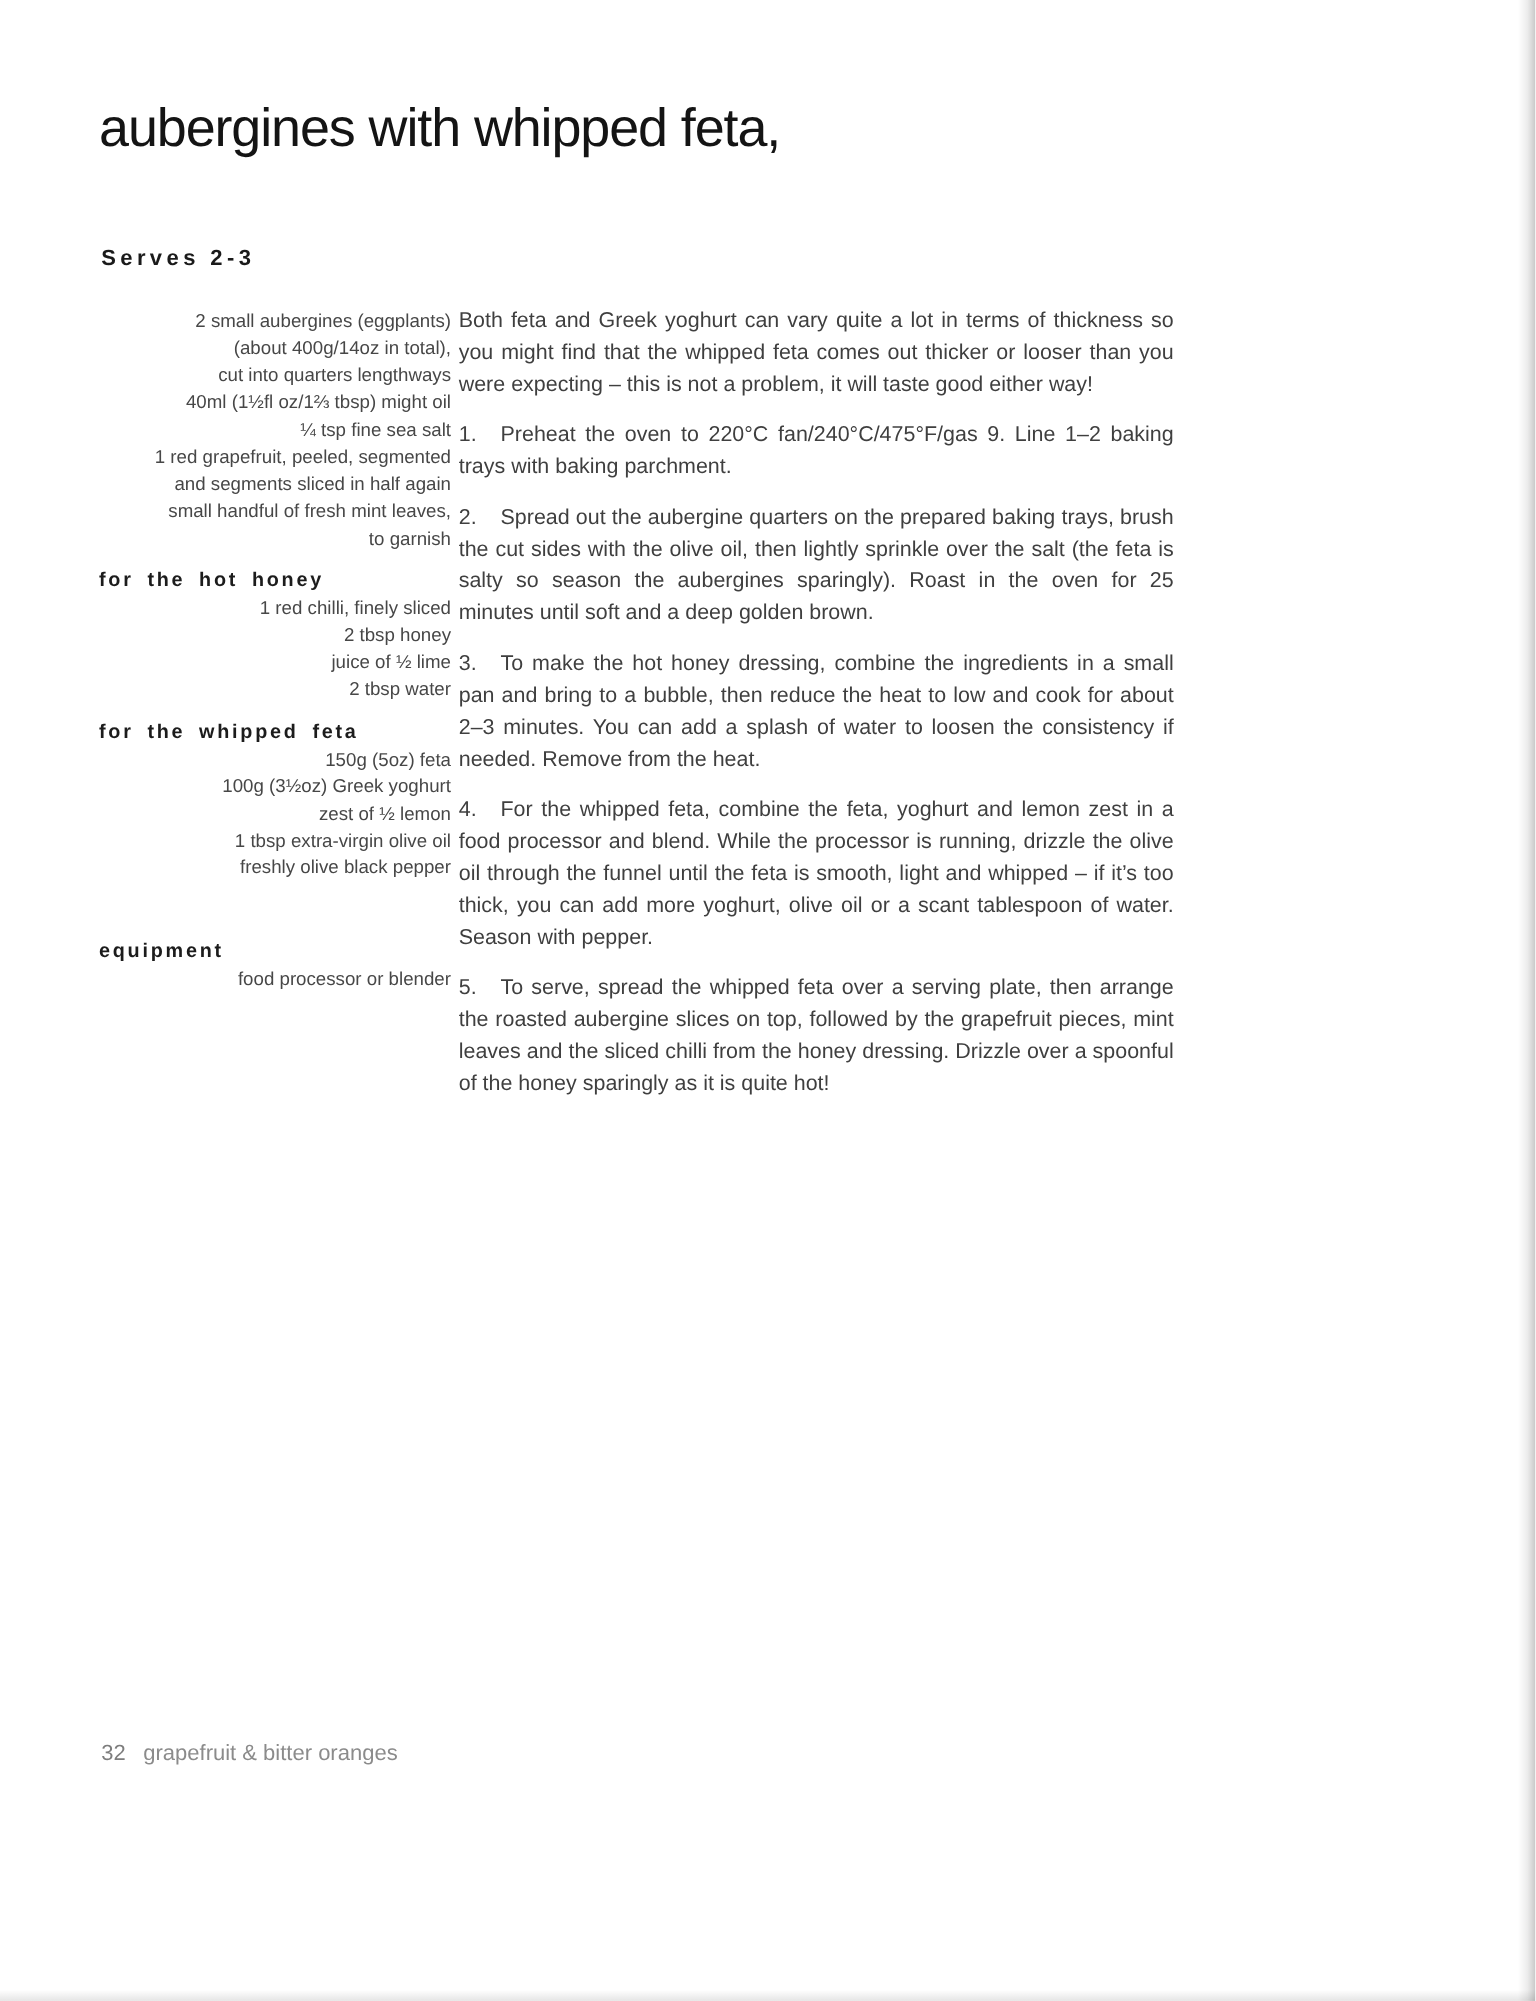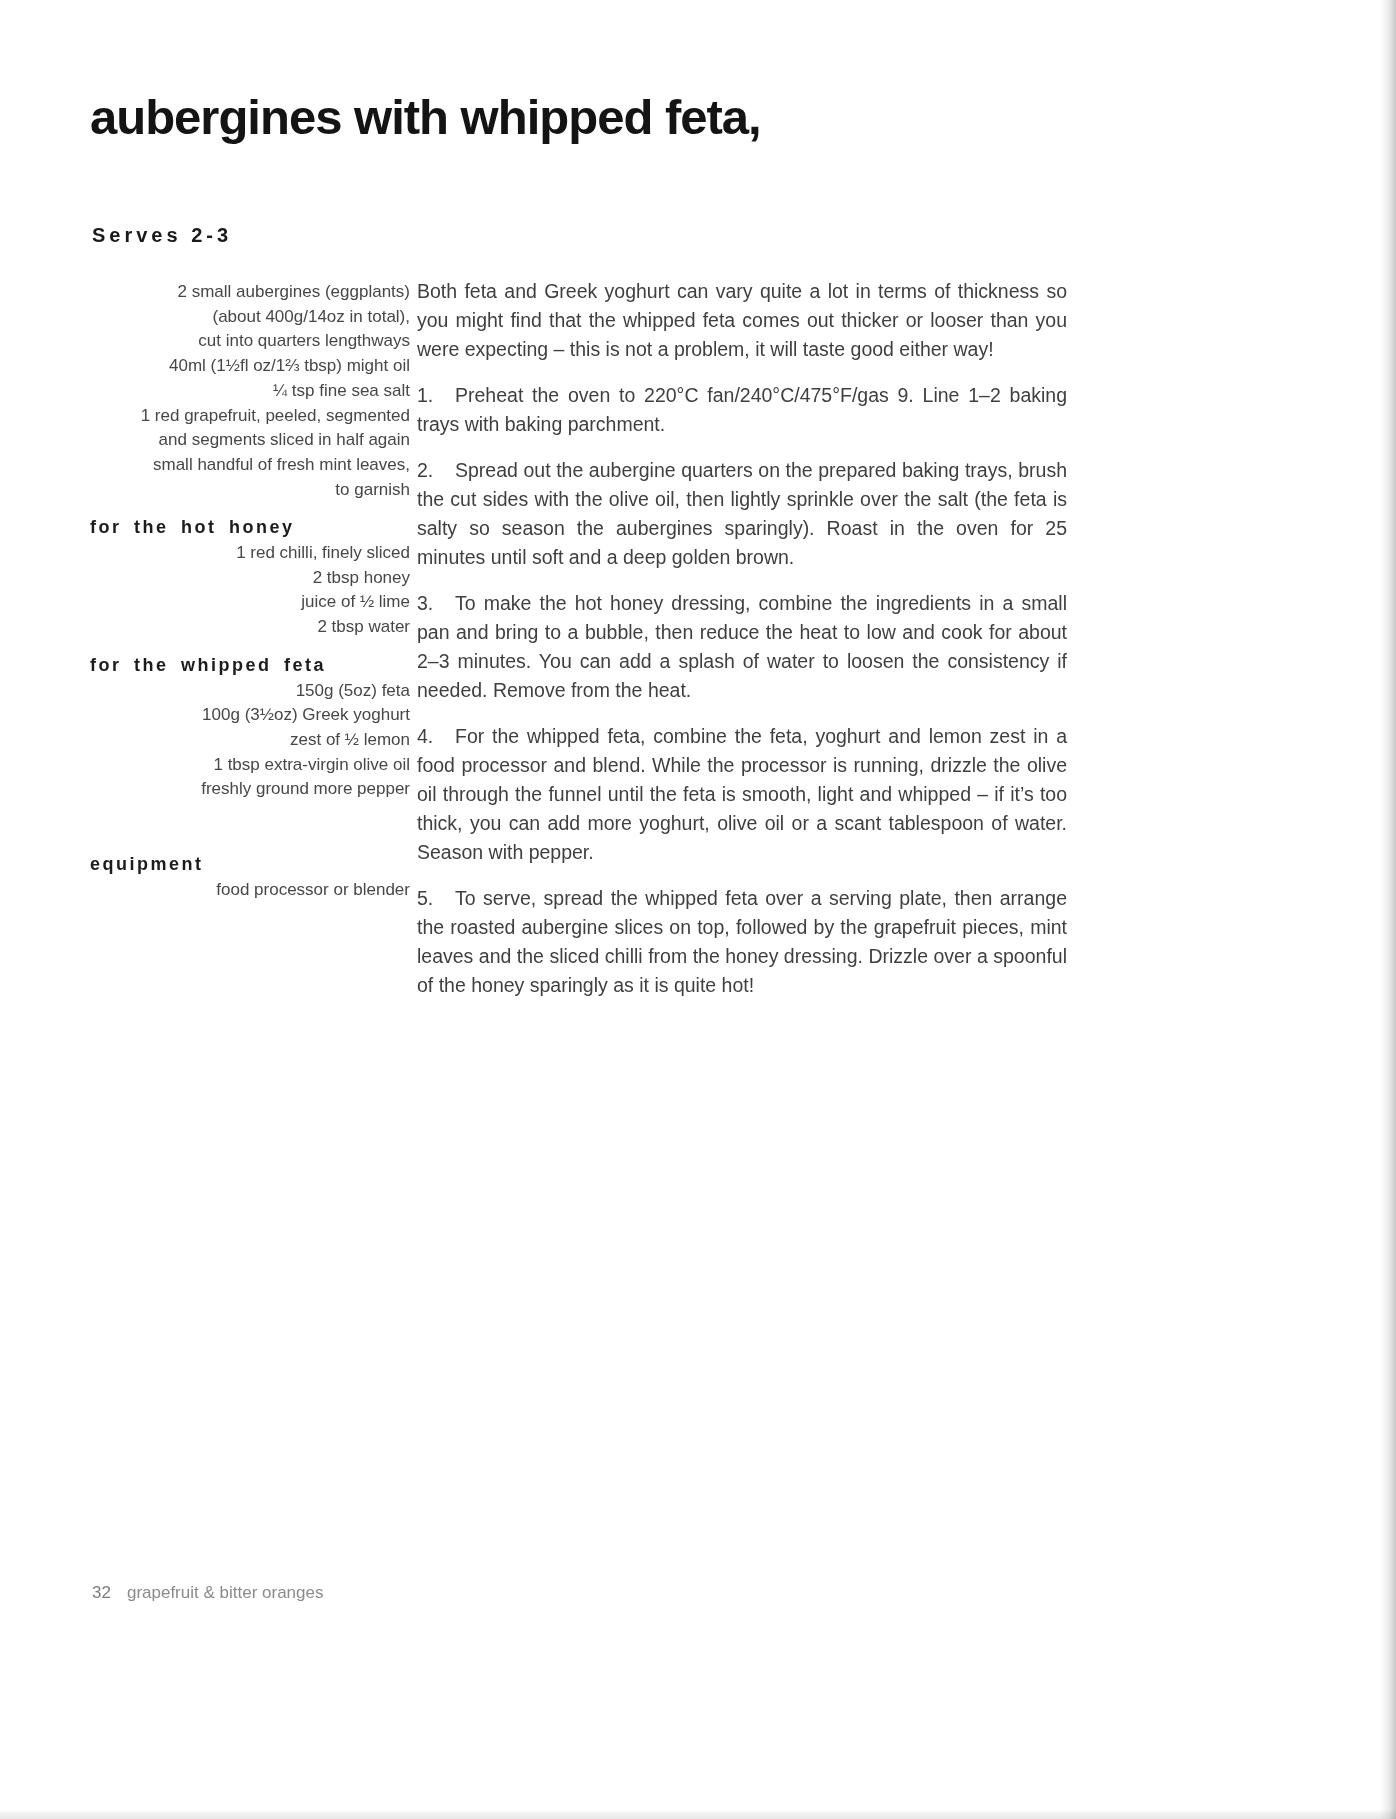--- a/index.html
+++ b/index.html
@@ -33,21 +33,21 @@
     background: linear-gradient(to bottom, rgba(0,0,0,0) 0%, rgba(0,0,0,0.10) 100%);
   }
 
   .title {
     position: absolute;
     left: 90px;
     top: 86px;
     color: #141414;
     font-size: 49px;
     line-height: 62px;
-    font-weight: bold;
+    font-weight: normal;
     letter-spacing: -1px;
   }
   .serves {
     position: absolute;
     left: 92px;
     top: 224px;
     color: #1a1a1a;
     font-size: 20px;
     font-weight: bold;
     letter-spacing: 4px;
@@ -95,21 +95,21 @@
   .step-num {
     display: inline-block;
     width: 38px;
   }
 
   .footer {
     position: absolute;
     left: 92px;
     top: 1583px;
     color: #8b8b8b;
-    font-size: 17px;
+    font-size: 20px;
   }
   .footer-num {
     margin-right: 16px;
     color: #7d7d7d;
   }
 </style>
 </head>
 <body>
 
 <div class="page">
@@ -135,21 +135,21 @@
     <div class="ing-line">1 red chilli, finely sliced</div>
     <div class="ing-line">2 tbsp honey</div>
     <div class="ing-line">juice of ½ lime</div>
     <div class="ing-line">2 tbsp water</div>
 
     <div class="section-heading">for the whipped feta</div>
     <div class="ing-line">150g (5oz) feta</div>
     <div class="ing-line">100g (3½oz) Greek yoghurt</div>
     <div class="ing-line">zest of ½ lemon</div>
     <div class="ing-line">1 tbsp extra-virgin olive oil</div>
-    <div class="ing-line">freshly ground more pepper</div>
+    <div class="ing-line">freshly olive black pepper</div>
 
     <div class="section-heading equipment-gap">equipment</div>
     <div class="ing-line">food processor or blender</div>
   </div>
 
   <div class="right-col">
     <p>Both feta and Greek yoghurt can vary quite a lot in terms of thickness so you might find that the whipped feta comes out thicker or looser than you were expecting – this is not a problem, it will taste good either way!</p>
 
     <p class="step"><span class="step-num">1.</span><span>Preheat the oven to 220°C fan/240°C/475°F/gas 9. Line 1–2 baking trays with baking parchment.</span></p>
     <p class="step"><span class="step-num">2.</span><span>Spread out the aubergine quarters on the prepared baking trays, brush the cut sides with the olive oil, then lightly sprinkle over the salt (the feta is salty so season the aubergines sparingly). Roast in the oven for 25 minutes until soft and a deep golden brown.</span></p>

